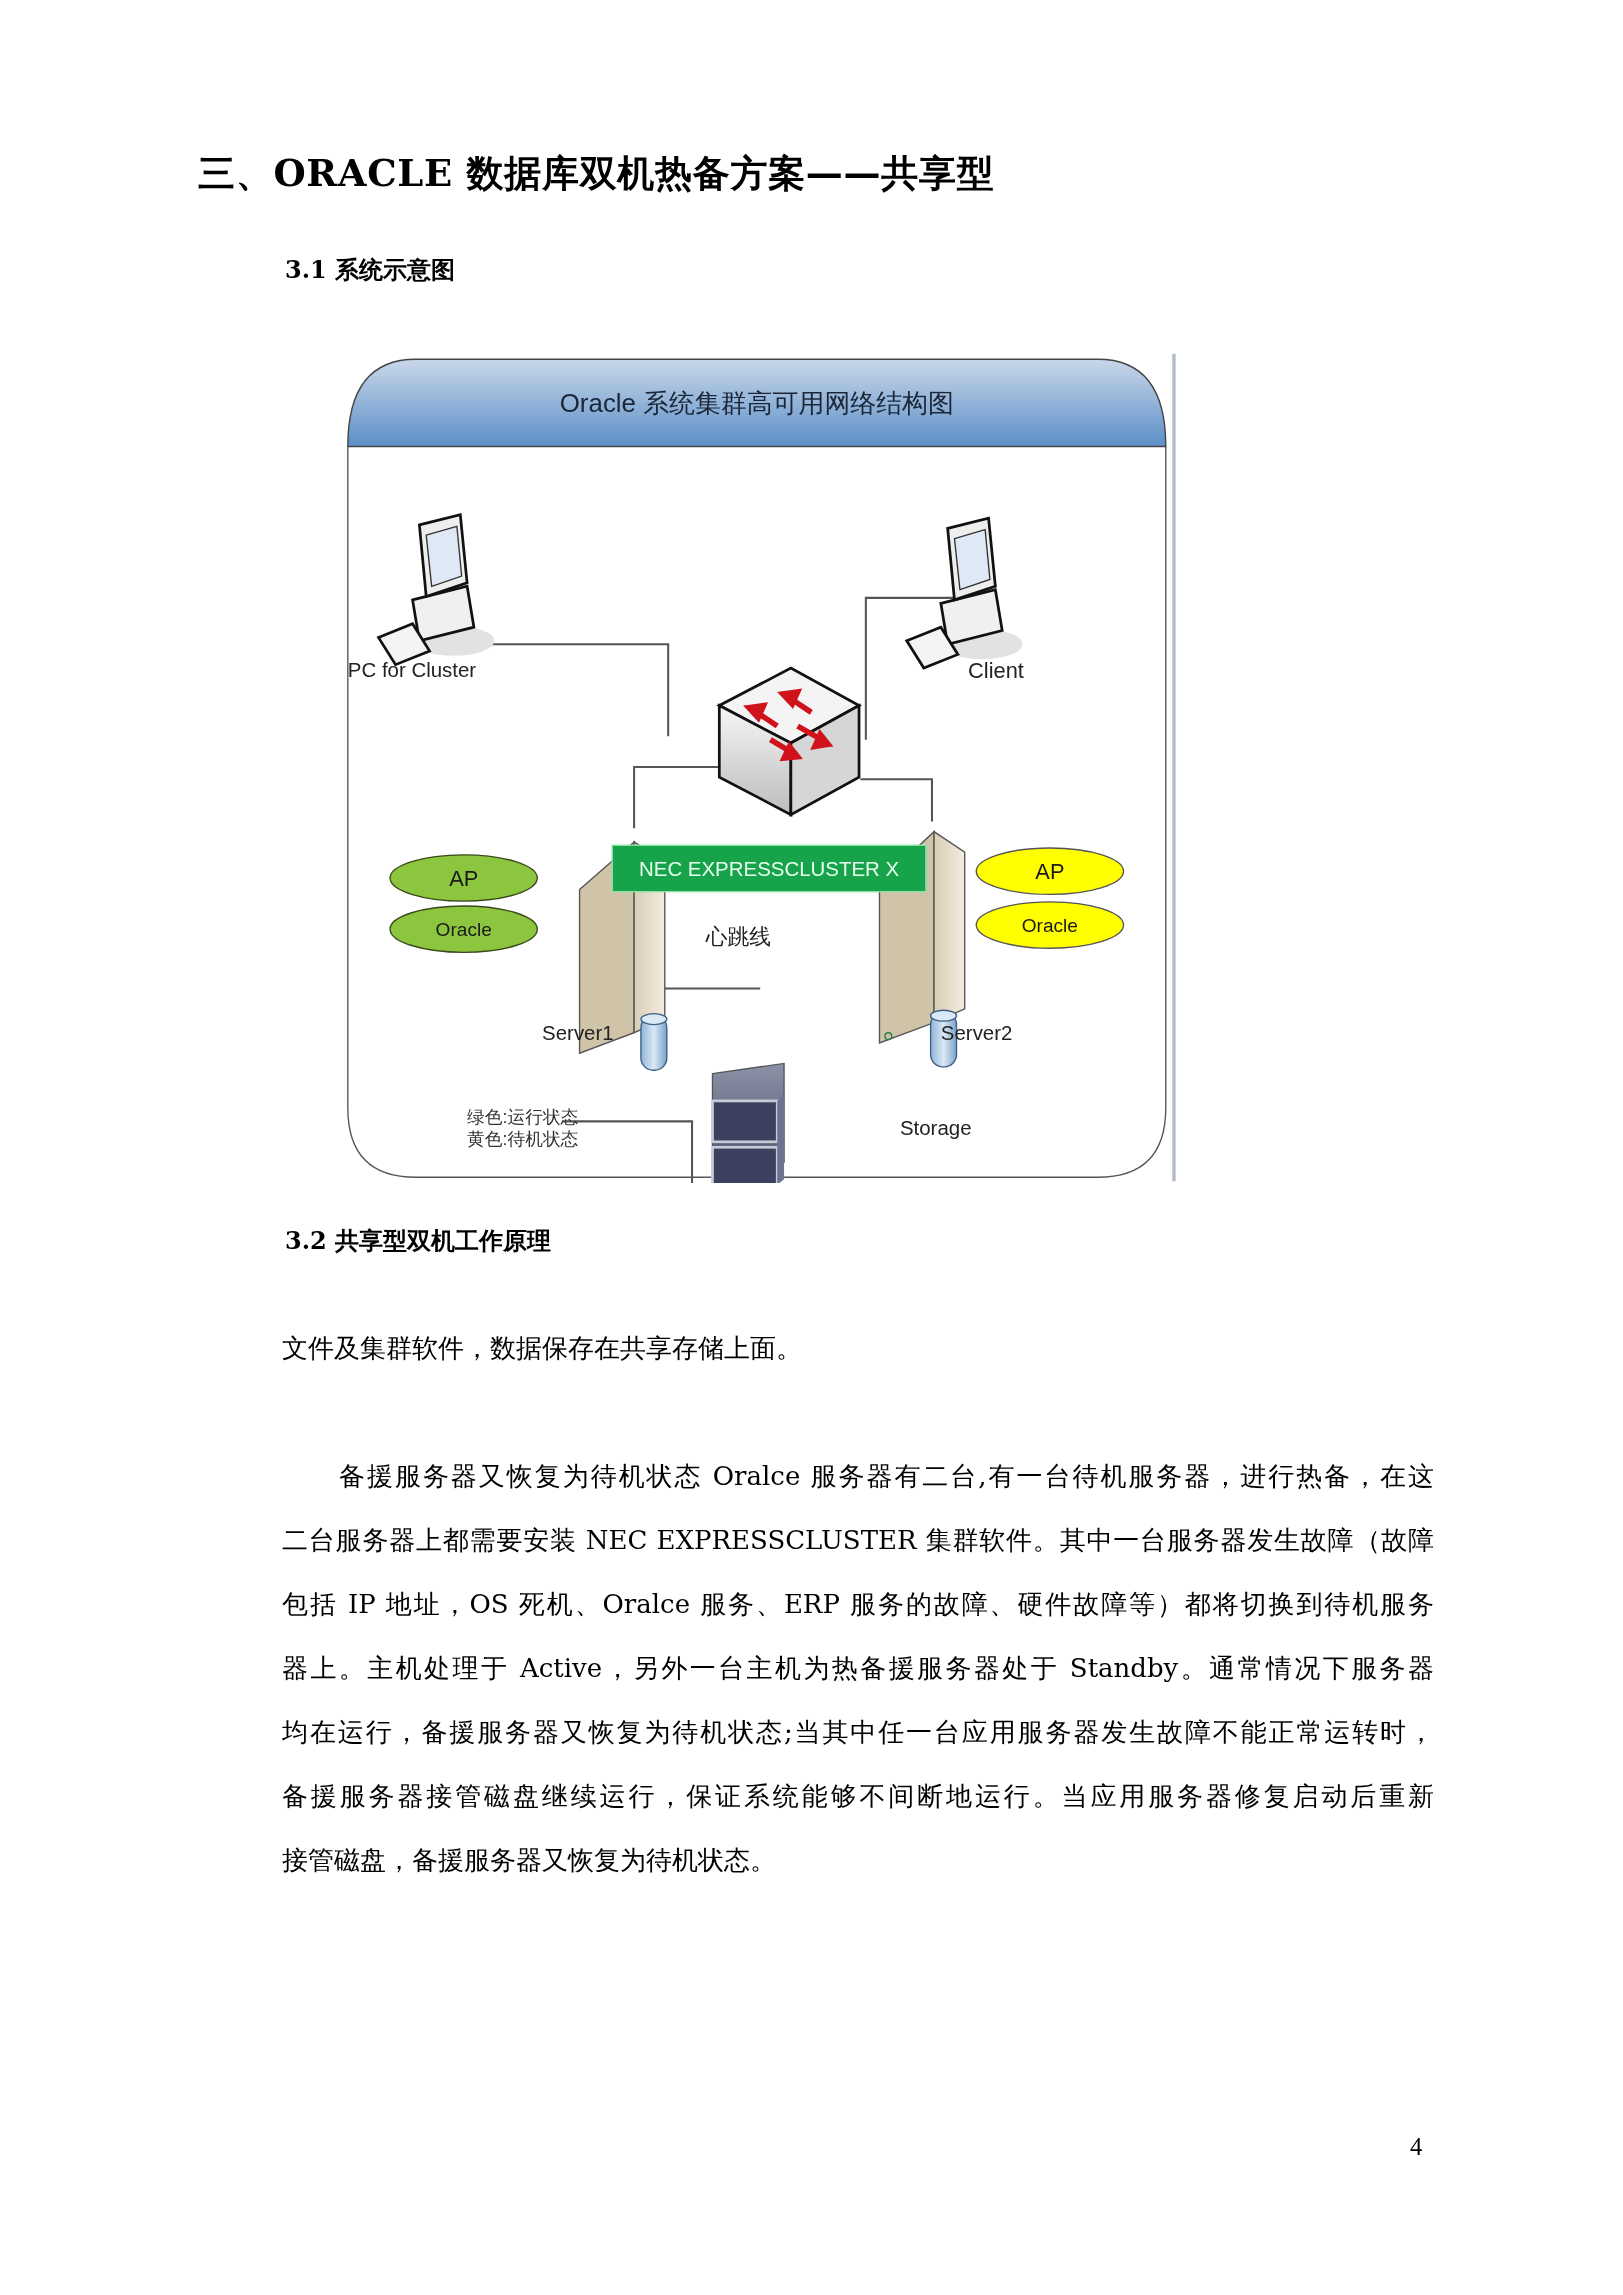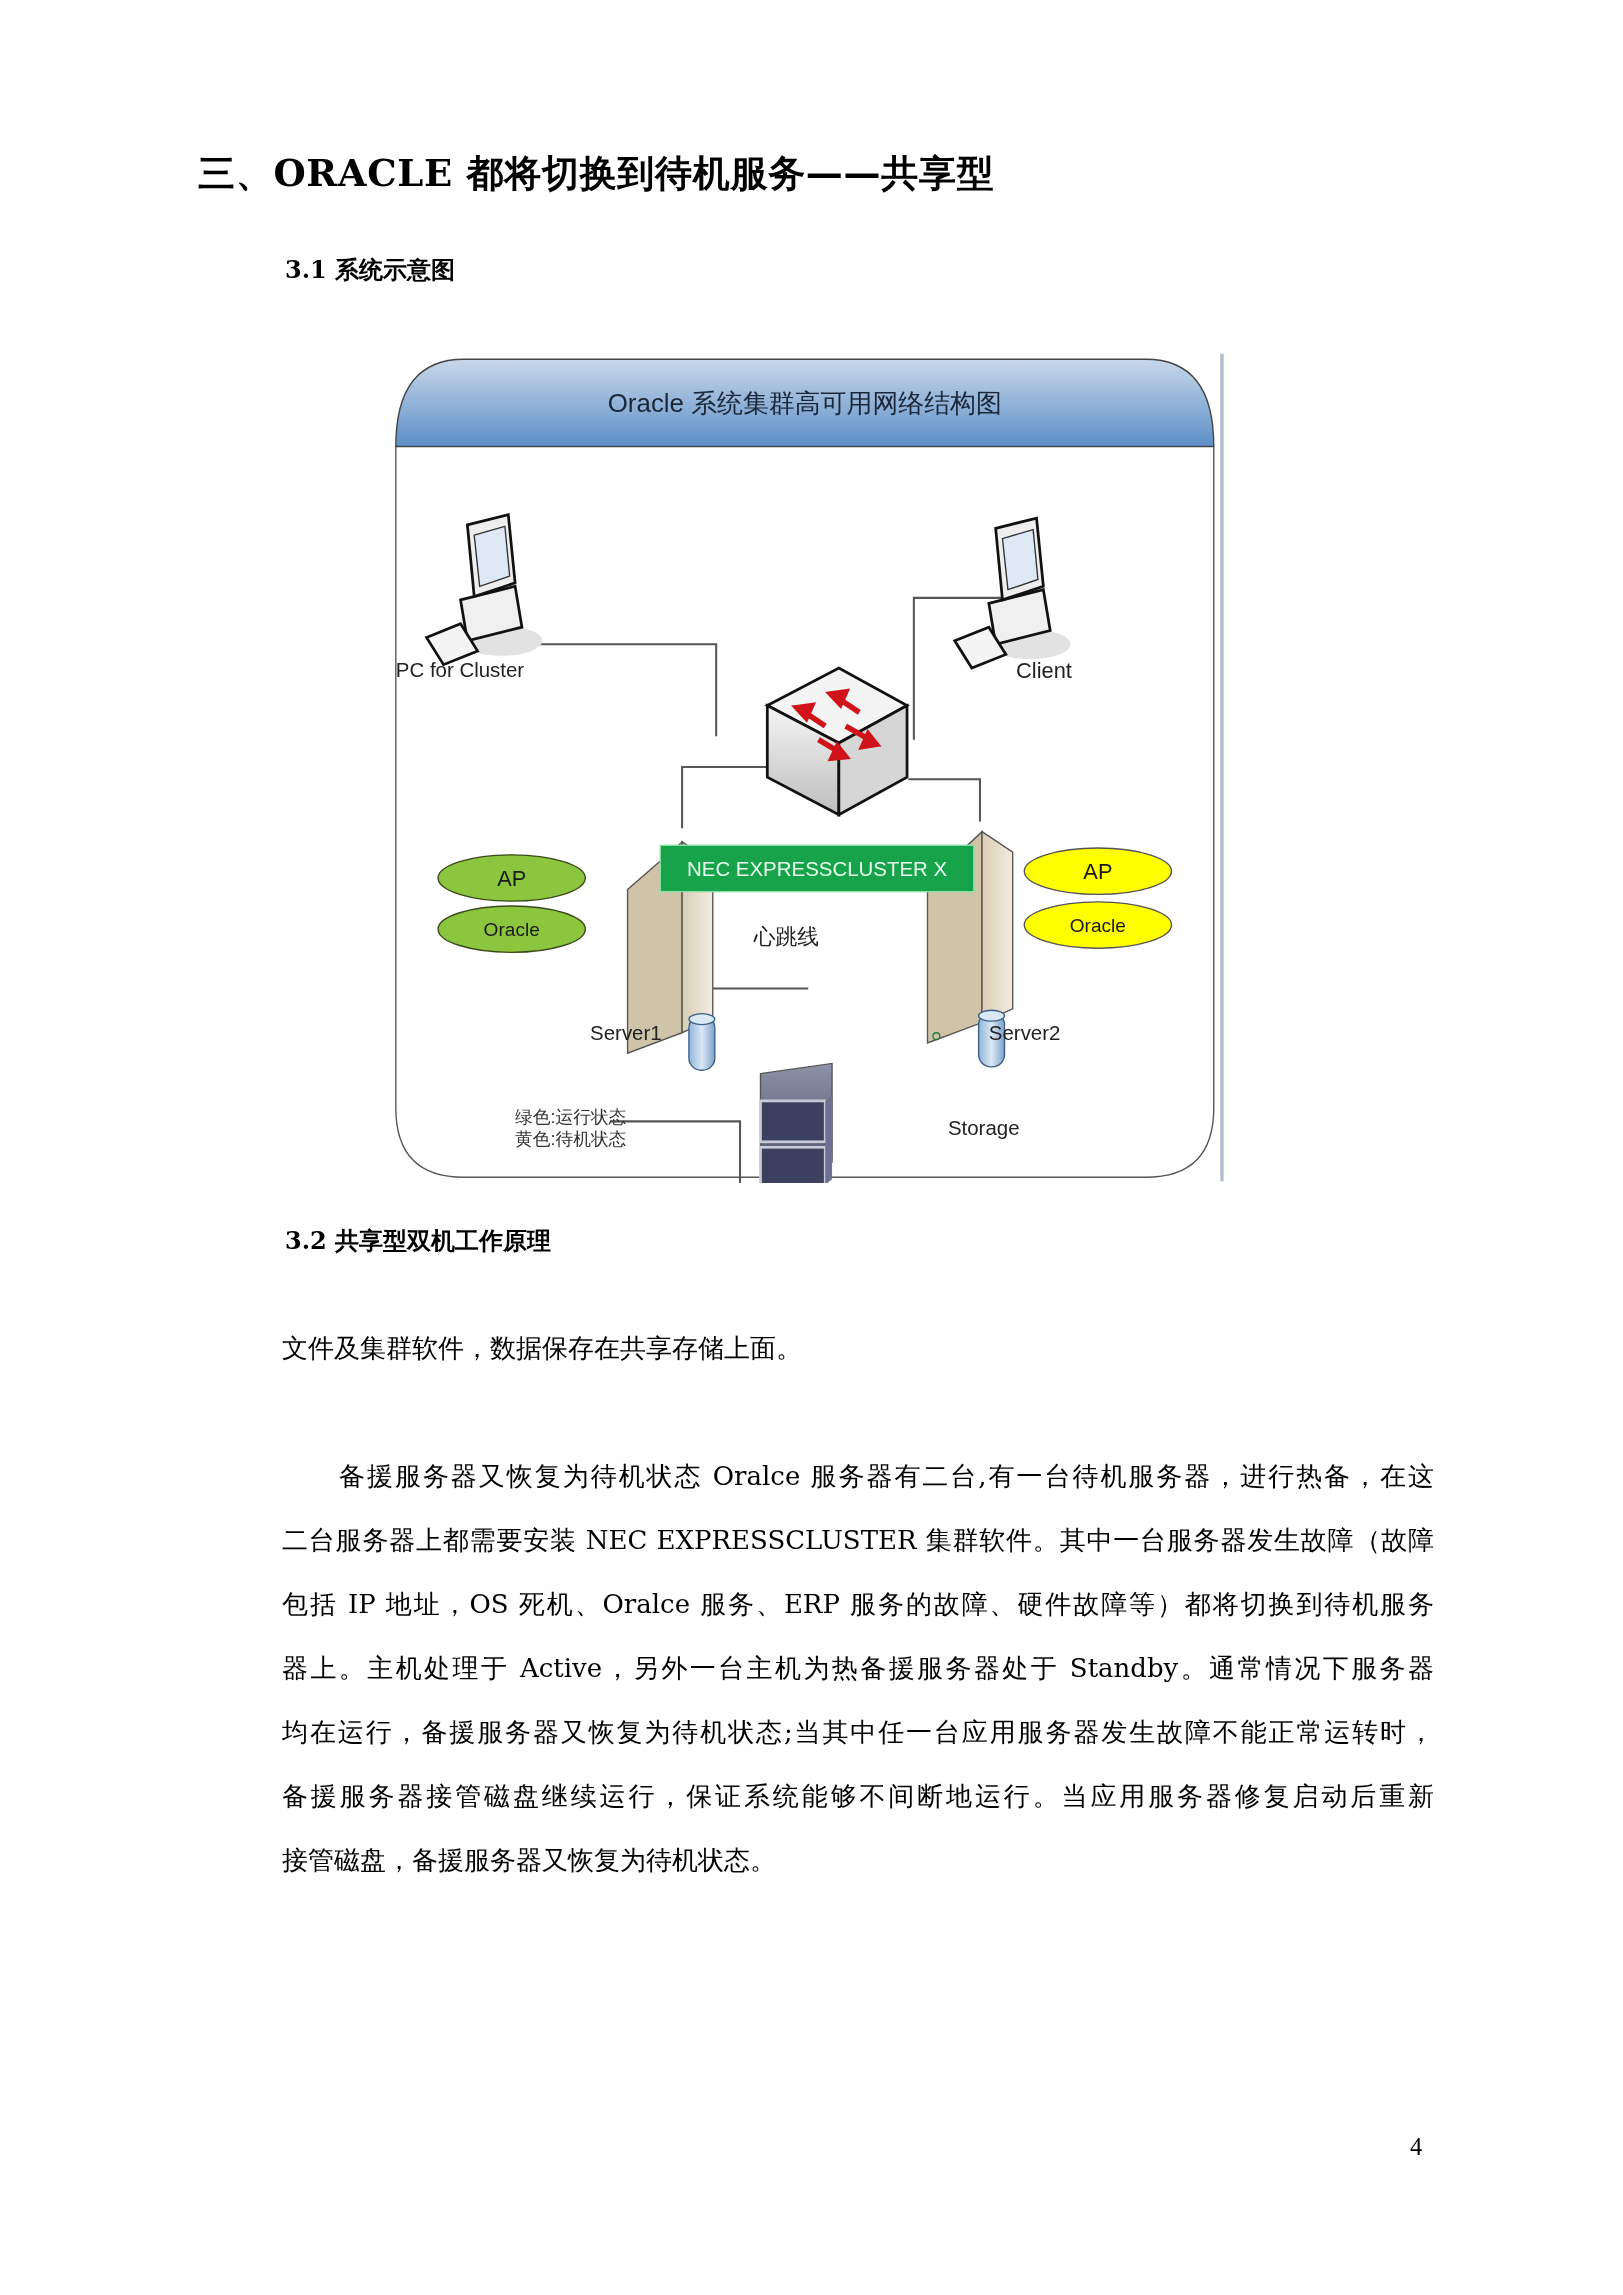--- a/index.html
+++ b/index.html
@@ -2,35 +2,35 @@
 <html style="font-size:11px"><head>
 <meta charset="utf-8">
 <style>
   html, body { margin: 0; padding: 0; background: #ffffff; }
   body { width: 1623px; height: 2295px; position: relative; overflow: hidden;
          font-family: "DejaVu Serif", "Liberation Serif", serif; color: #000; }
   .h1 { position: absolute; left: 198px; top: 149px; font-size: 37px; font-weight: bold; letter-spacing: 0.7px; white-space: nowrap; }
   .h2 { position: absolute; left: 285px; font-size: 24px; font-weight: bold; white-space: nowrap; }
   .h2.s1 { top: 254px; }
   .h2.s2 { top: 1225px; }
-  .figure { position: absolute; left: 341px; top: 344px; width: 835px; height: 839px; margin-left: 48px; }
+  .figure { position: absolute; left: 341px; top: 344px; width: 835px; height: 839px; }
   .figure svg { width: 100%; height: 100%; display: block; }
   .para { position: absolute; left: 282px; width: 1152px; font-size: 26px; line-height: 64px; text-align: justify; }
   .para .line { display: block; white-space: nowrap; text-align-last: justify; text-align: justify; }
   .para .line.last { text-align-last: left; }
   .para .indent { padding-left: 57px; }
   .p1 { top: 1316px; }
   .p2 { top: 1444px; }
   .pagenum { position: absolute; left: 1410px; top: 2133px; font-size: 24.5px; font-family: "Liberation Serif", serif; }
   .svgtext { font-family: "Liberation Sans", "DejaVu Sans", sans-serif; }
 </style>
 </head>
 <body>
 
-<div class="h1">三、ORACLE 都将切换到待机服务——共享型</div>
+<div class="h1">三、ORACLE 数据库双机热备方案——共享型</div>
 <div class="h2 s1">3.1  系统示意图</div>
 
 <div class="figure">
   <svg viewBox="0 0 1225 1230" xmlns="http://www.w3.org/2000/svg">
     <defs>
       <linearGradient id="hdr" x1="0" y1="0" x2="0" y2="1">
         <stop offset="0" stop-color="#c9d7ea"></stop>
         <stop offset="1" stop-color="#5b8fc7"></stop>
       </linearGradient>
       <linearGradient id="srv" x1="0" y1="0" x2="1" y2="0">

